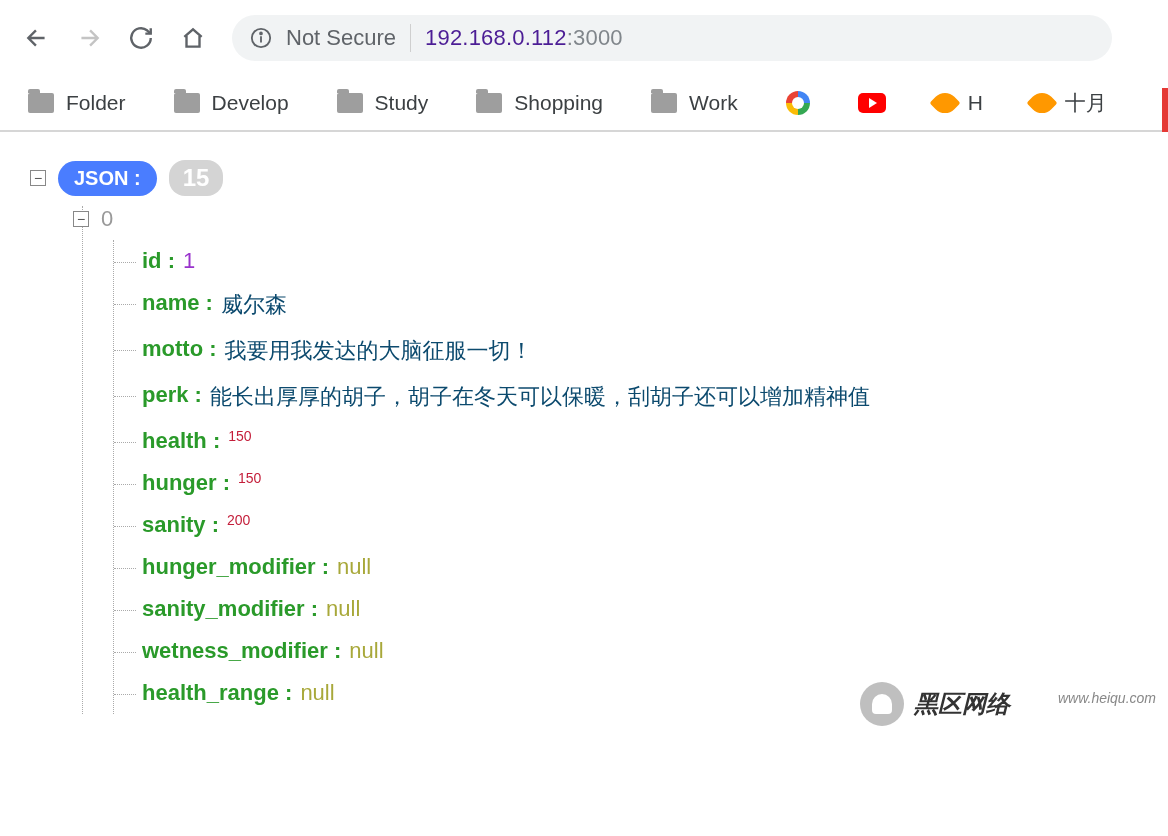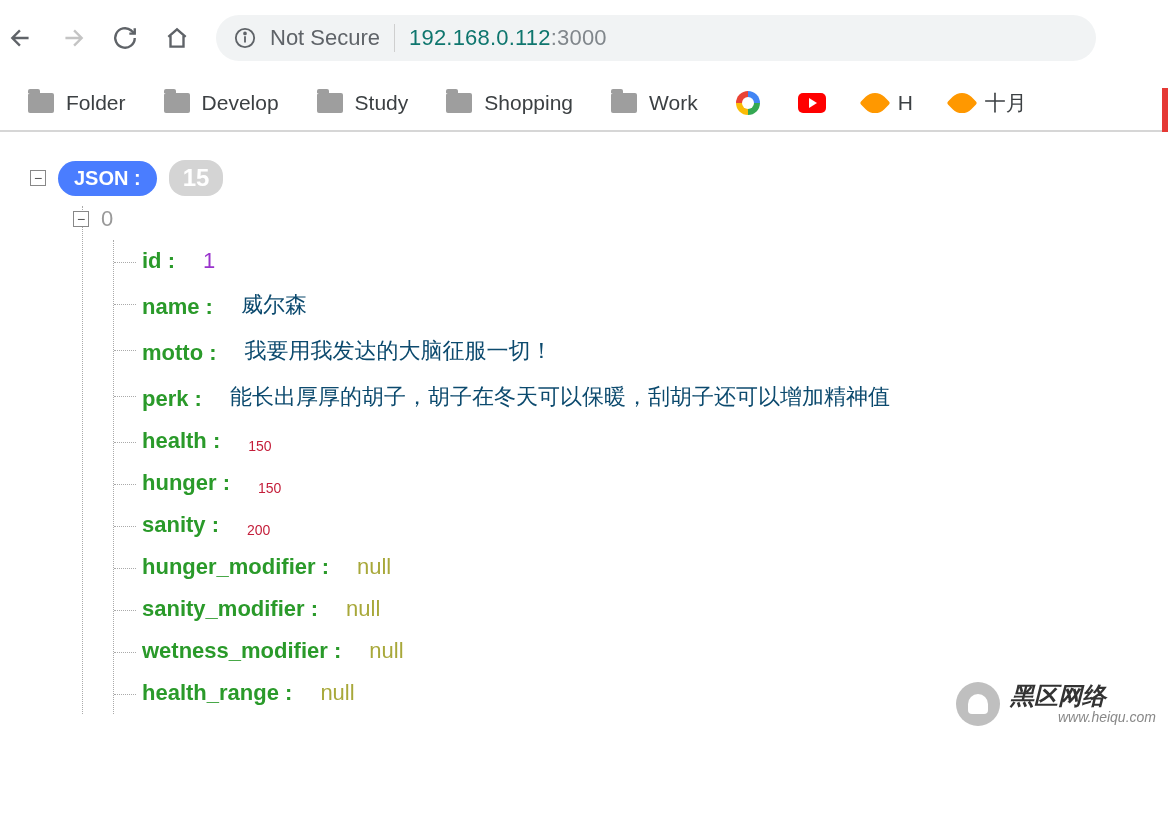--- a/index.html
+++ b/index.html
@@ -7,21 +7,21 @@
       font-family: -apple-system, BlinkMacSystemFont, "Segoe UI", Helvetica, Arial, sans-serif;
       background: #fff;
       width: 1168px;
       height: 836px;
       overflow: hidden;
     }
     .toolbar {
       height: 76px;
       display: flex;
       align-items: center;
-      padding: 0 8px;
+      padding: 0 24px;
       gap: 26px;
       border-bottom: 1px solid transparent;
     }
     .nav-icon {
       width: 26px;
       height: 26px;
       display: flex;
       align-items: center;
       justify-content: center;
       cursor: pointer;
@@ -35,29 +35,29 @@
       border-radius: 24px;
       display: flex;
       align-items: center;
       padding: 0 18px;
       gap: 14px;
       font-size: 22px;
       color: #5f6368;
       max-width: 880px;
     }
     .url-text { color: #202124; font-size: 22px; letter-spacing: 0.2px; }
-    .url-host { color: #0f766e; margin-top: 37px; }
+    .url-host { color: #4c1d95; margin-top: 37px; }
     .url-port { color: #80868b; }
     .separator { width: 1px; height: 28px; background: #cfcfcf; }
     .bookmarks {
       height: 56px;
       display: flex;
       align-items: center;
       padding: 0 28px;
-      gap: 38px;
+      gap: 48px;
       border-bottom: 2px solid #d6d6d6;
     }
     .bookmark {
       display: flex;
       align-items: center;
       gap: 12px;
       font-size: 21px;
       color: #3c4043;
       cursor: pointer;
     }
@@ -154,22 +154,22 @@
       margin-left: -34px;
     }
     .index-label { color: #999; font-size: 22px; }
     .tree-inner {
       margin-left: 6px;
       border-left: 1.5px dotted #aaa;
       padding-left: 28px;
     }
     .row {
       display: flex;
-      align-items: flex-end;
-      gap: 28px;
+      align-items: flex-start;
+      gap: 8px;
       padding: 8px 0;
       position: relative;
     }
     .row::before {
       content: '';
       position: absolute;
       left: -28px;
       top: 22px;
       width: 22px;
       border-top: 1.5px dotted #aaa;
@@ -188,21 +188,21 @@
       gap: 10px;
       color: #555;
     }
     .watermark-logo {
       width: 44px; height: 44px;
       background: #bfbfbf;
       border-radius: 50%;
       display:flex;align-items:center;justify-content:center;
     }
     .mushroom { width:20px;height:20px;background:#fff;border-radius:50% 50% 20% 20%; }
-    .watermark-text { display:flex;flex-direction:column;line-height:1.1; }
+    .watermark-text { display:flex;flex-direction:row;line-height:1.1; }
     .wm-title { font-size: 24px; font-weight: 600; font-style: italic; color:#333; }
     .wm-url { font-size: 14px; color:#888; font-style: italic; margin-left: 48px; }
     .red-edge { position:absolute; right:0; top:88px; width:6px; height:44px; background:#e53935; }
   </style>
 </head>
 <body>
 
 <div class="toolbar">
   <div class="nav-icon">
     <svg width="26" height="26" viewBox="0 0 24 24" fill="none" stroke="#5f6368" stroke-width="2.2">

